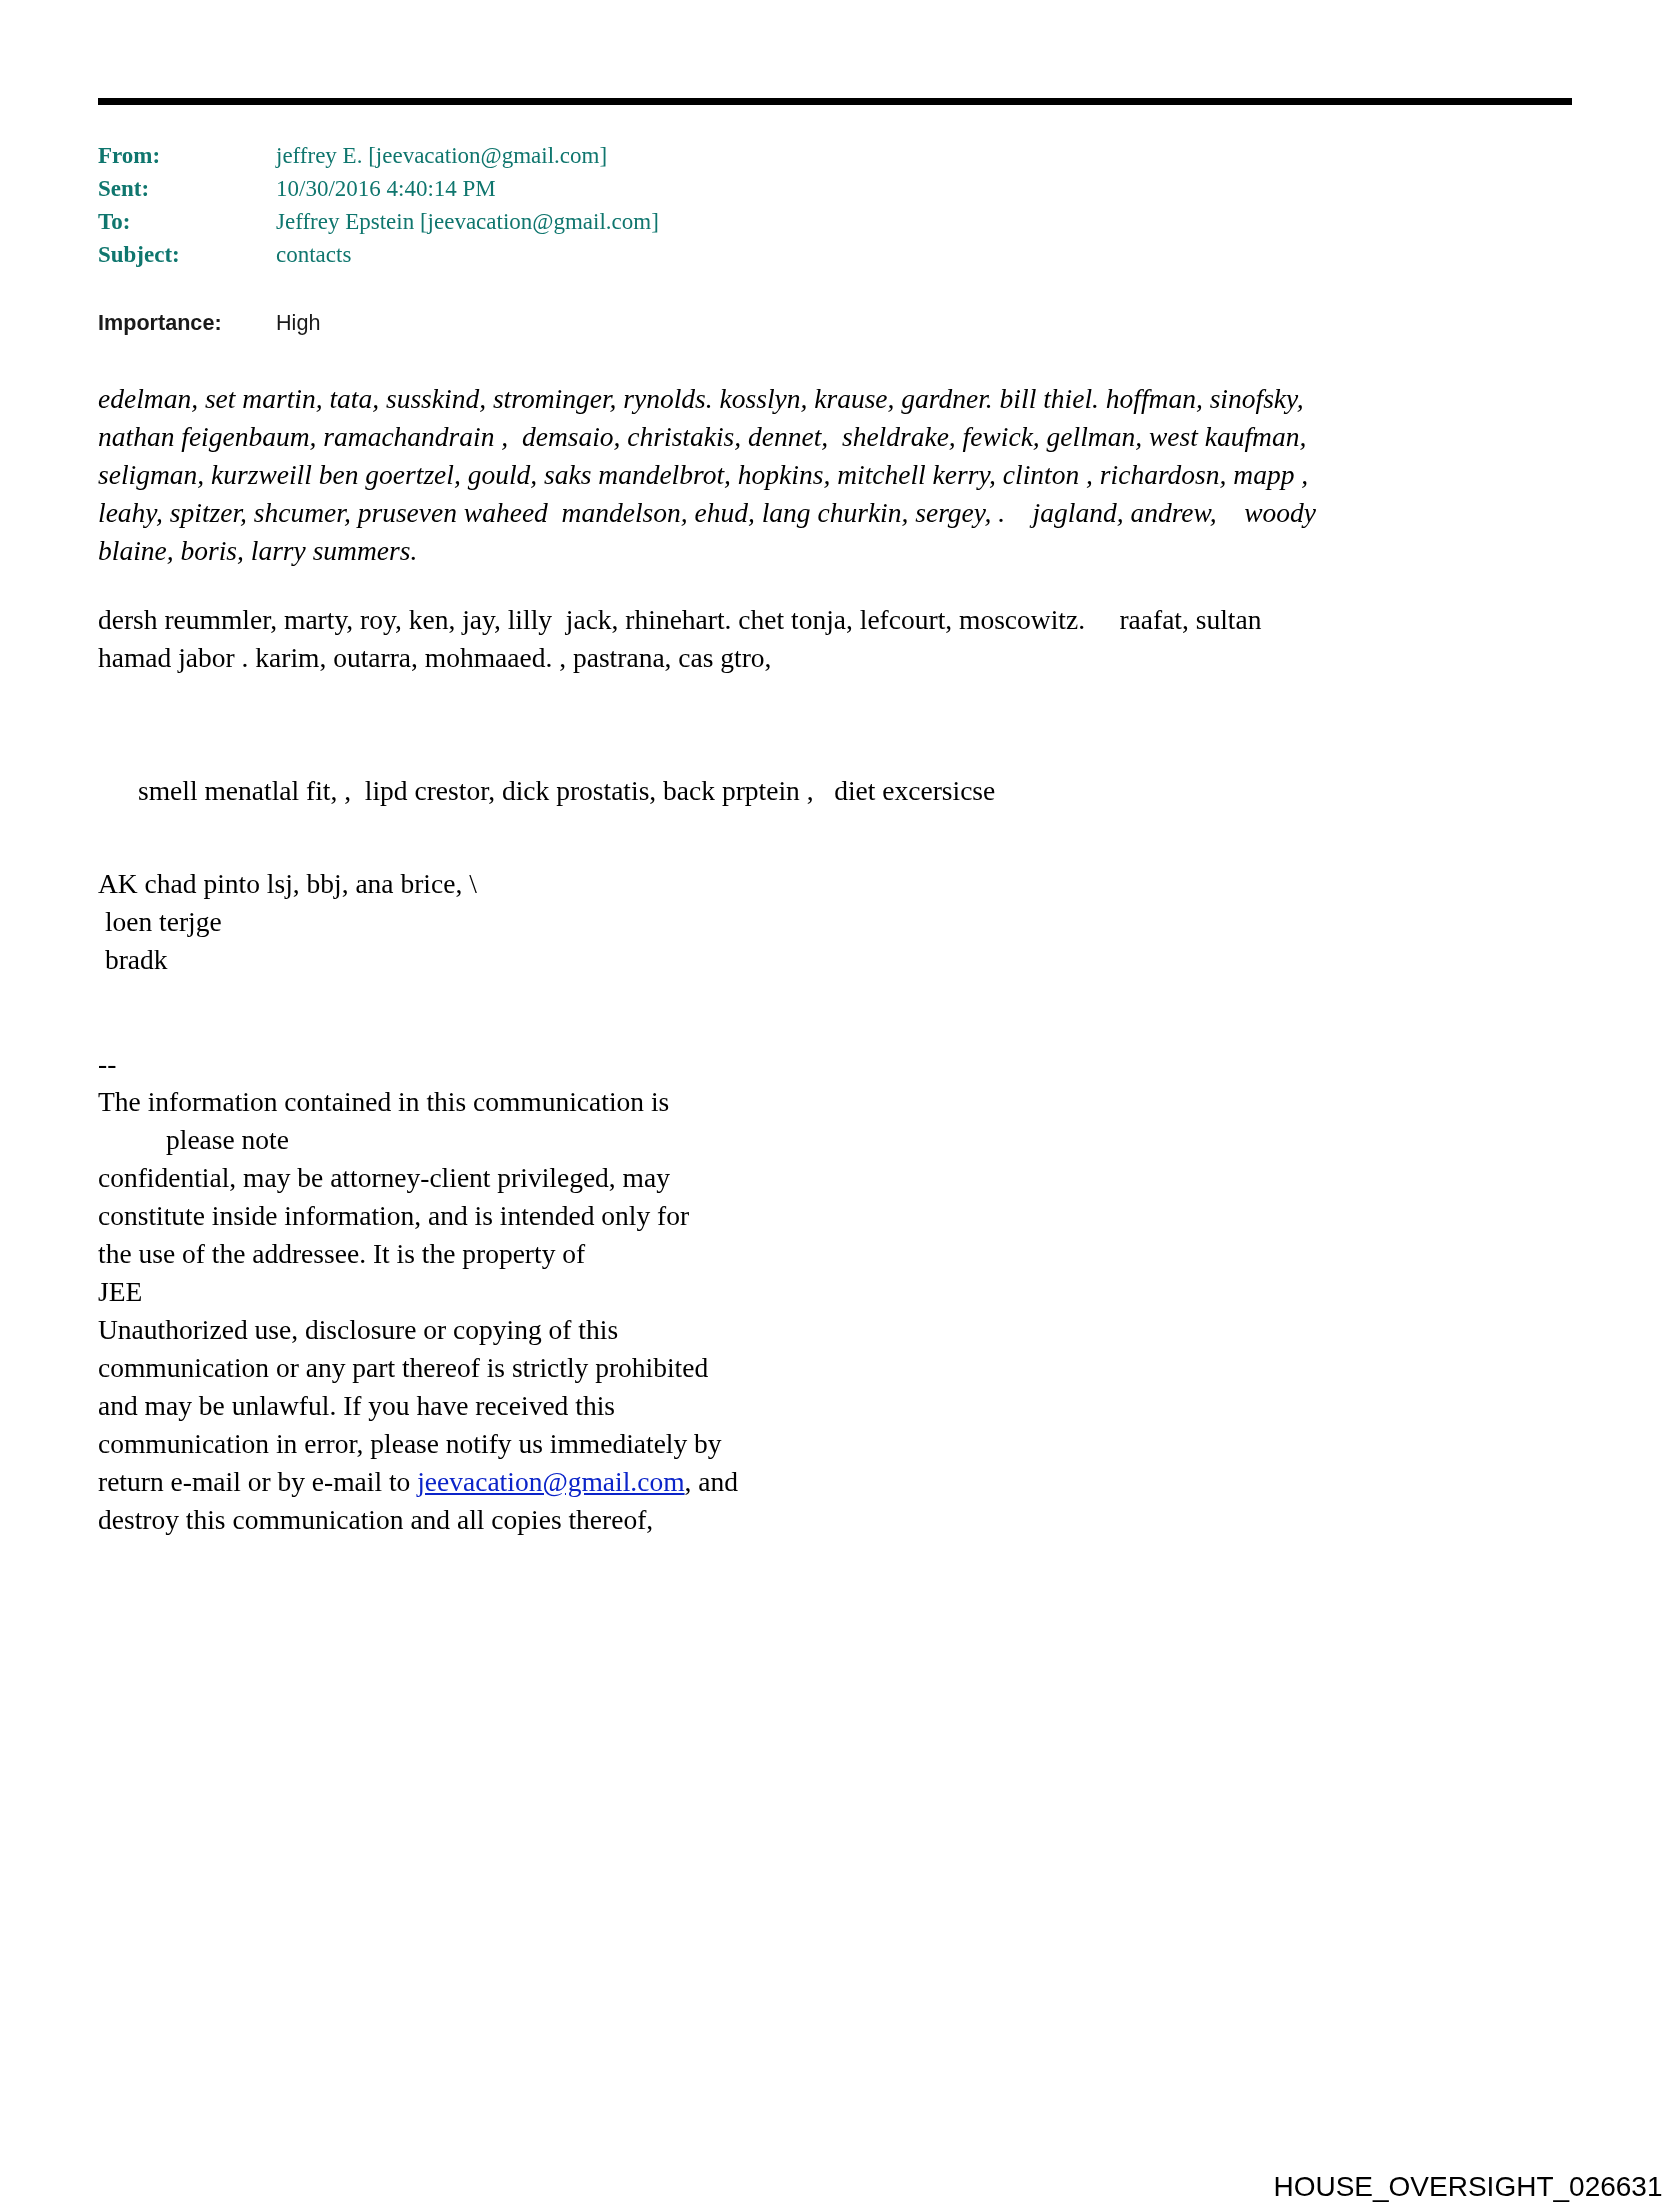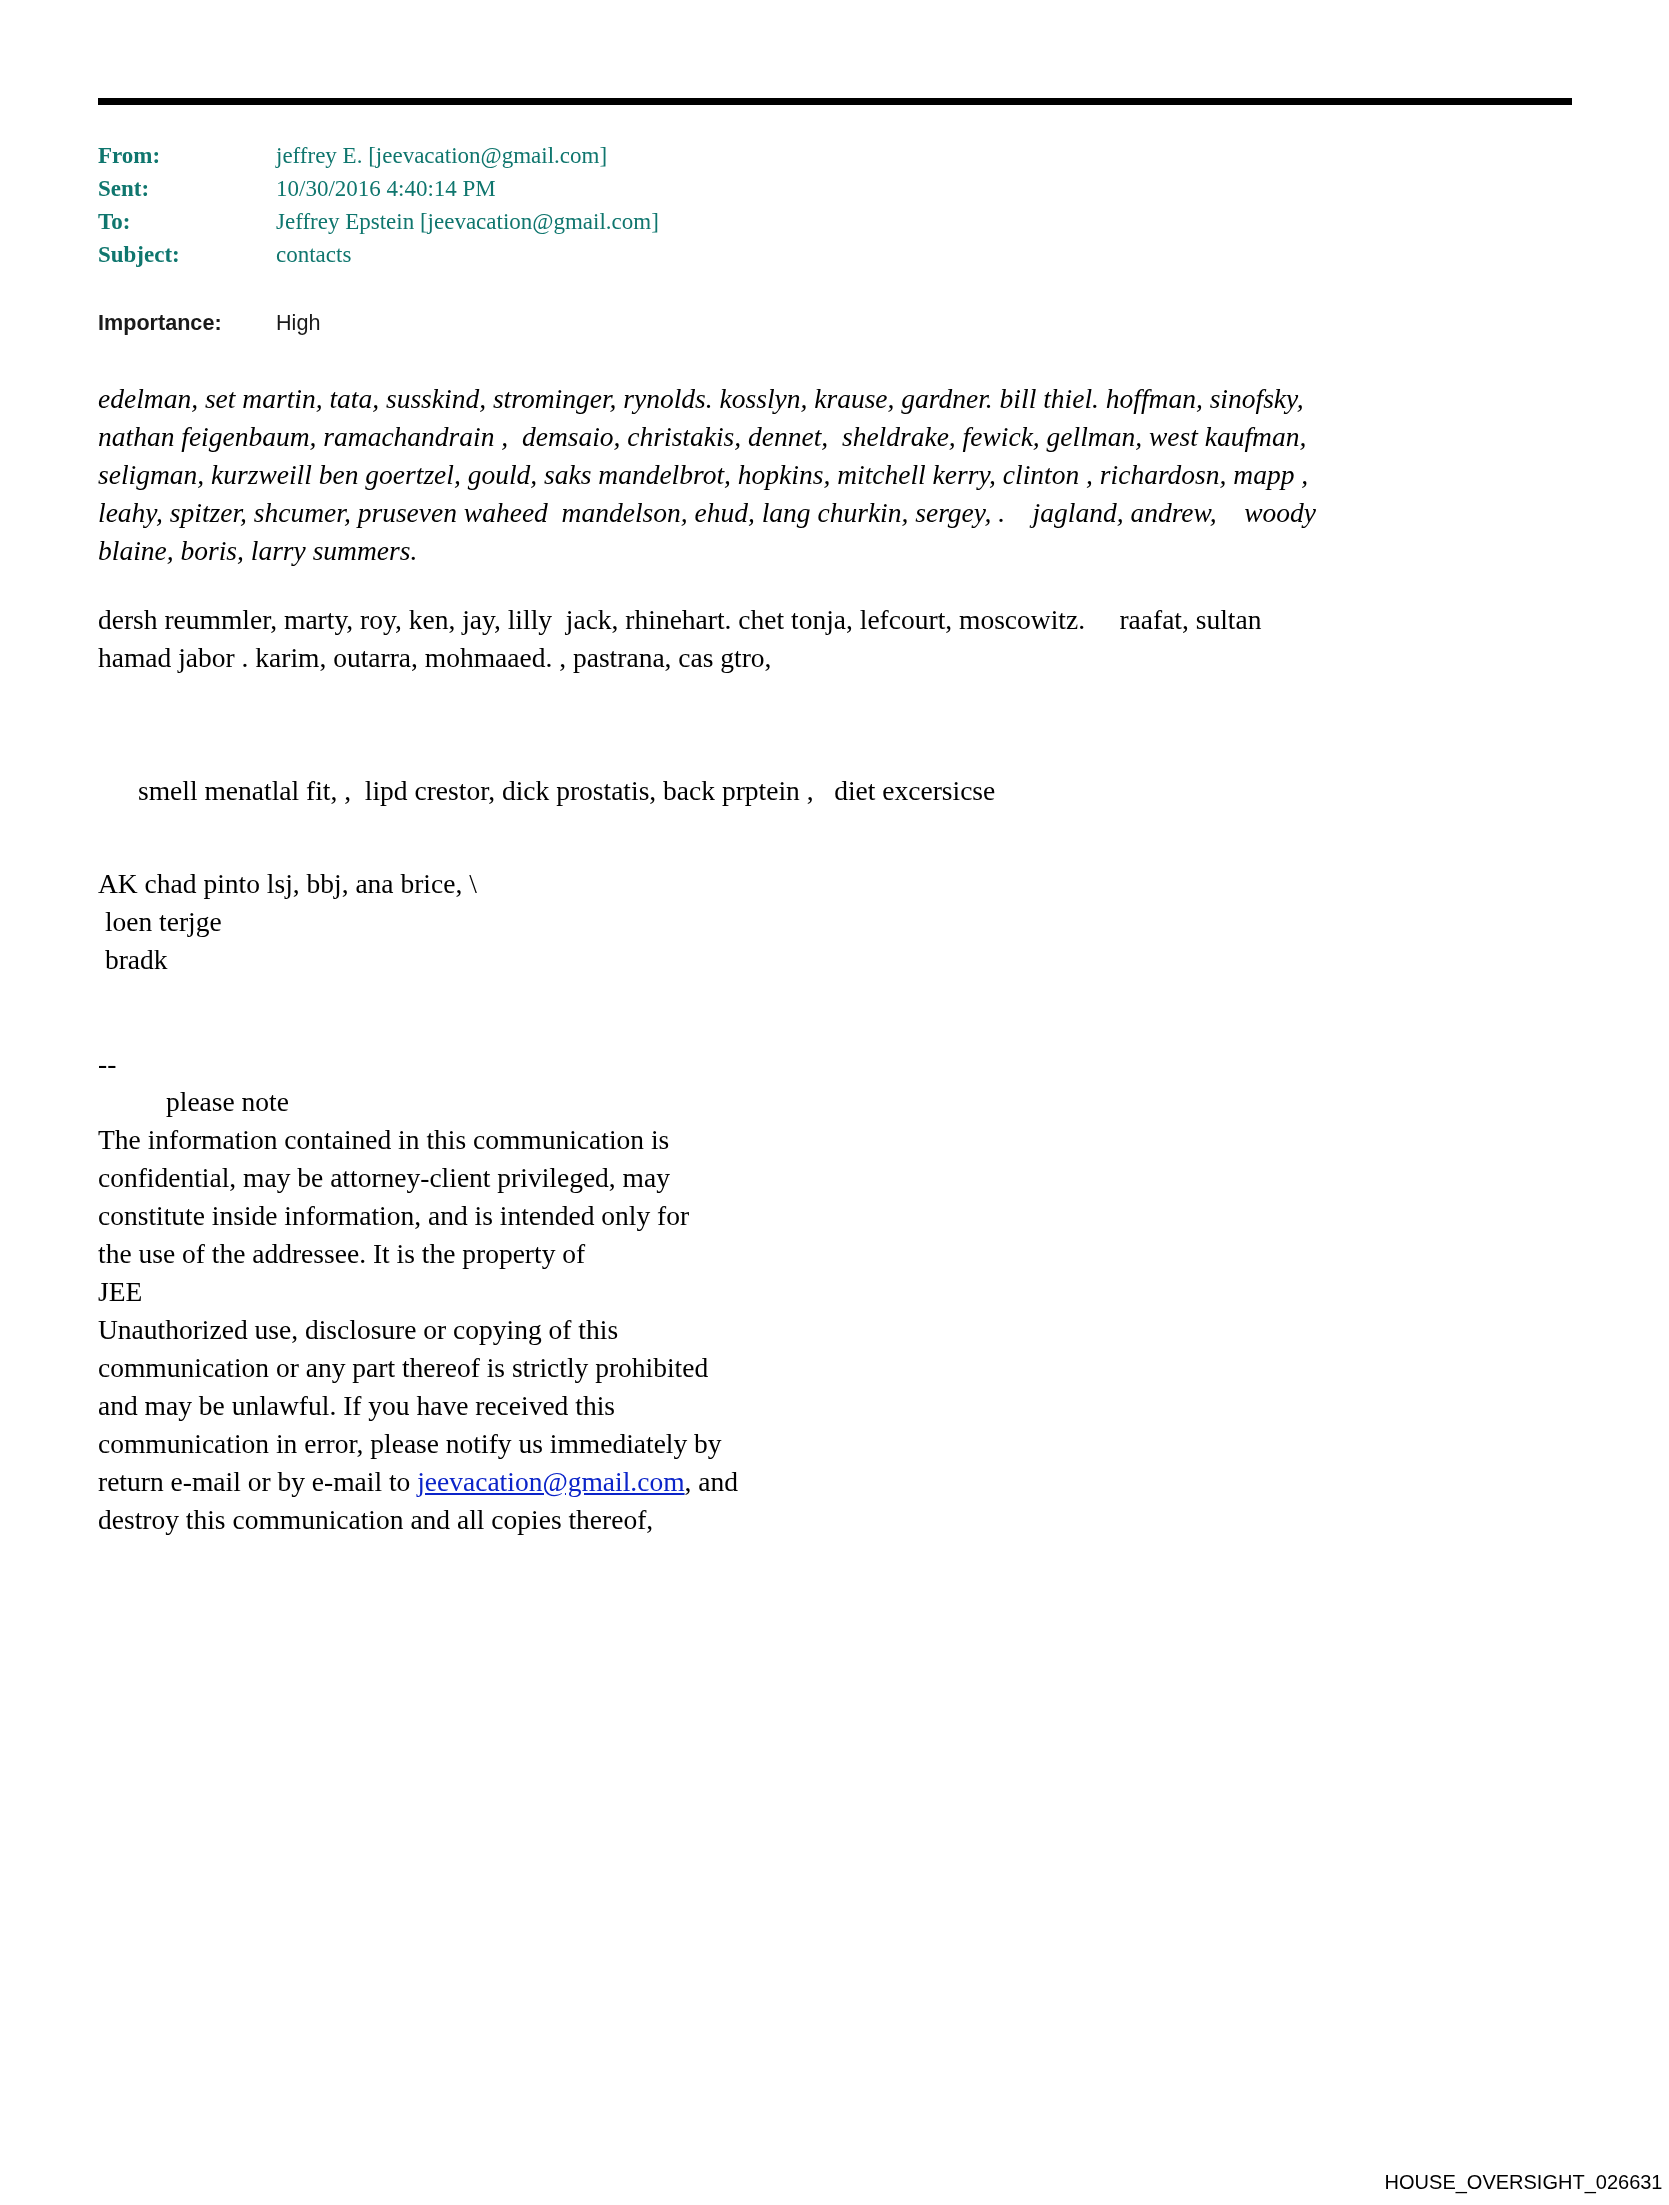--- a/index.html
+++ b/index.html
@@ -75,21 +75,21 @@
   .email-link {
     color: #0b24c9;
     text-decoration: underline;
     cursor: pointer;
   }
   .footer-stamp {
     position: absolute;
     right: 6.5px;
     top: 2171px;
     font-family: "Liberation Sans", sans-serif;
-    font-size: 20px;
+    font-size: 28px;
     color: #000000;
     white-space: pre;
   }
 </style>
 </head>
 <body>
 
 <div class="rule"></div>
 
 <div class="headers">
@@ -134,22 +134,22 @@
 </div>
 
 <div class="bodyblock p4">
   <div class="line">AK chad pinto lsj, bbj, ana brice, \</div>
   <div class="line"> loen terjge</div>
   <div class="line"> bradk</div>
 </div>
 
 <div class="bodyblock disclaimer">
   <div class="line">--</div>
+  <div class="line">The information contained in this communication is</div>
   <div class="line note-heading">please note</div>
-  <div class="line">The information contained in this communication is</div>
   <div class="line">confidential, may be attorney-client privileged, may</div>
   <div class="line">constitute inside information, and is intended only for</div>
   <div class="line">the use of the addressee. It is the property of</div>
   <div class="line">JEE</div>
   <div class="line">Unauthorized use, disclosure or copying of this</div>
   <div class="line">communication or any part thereof is strictly prohibited</div>
   <div class="line">and may be unlawful. If you have received this</div>
   <div class="line">communication in error, please notify us immediately by</div>
   <div class="line"><span>return e-mail or by e-mail to </span><a class="email-link">jeevacation@gmail.com</a><span>, and</span></div>
   <div class="line">destroy this communication and all copies thereof,</div>

